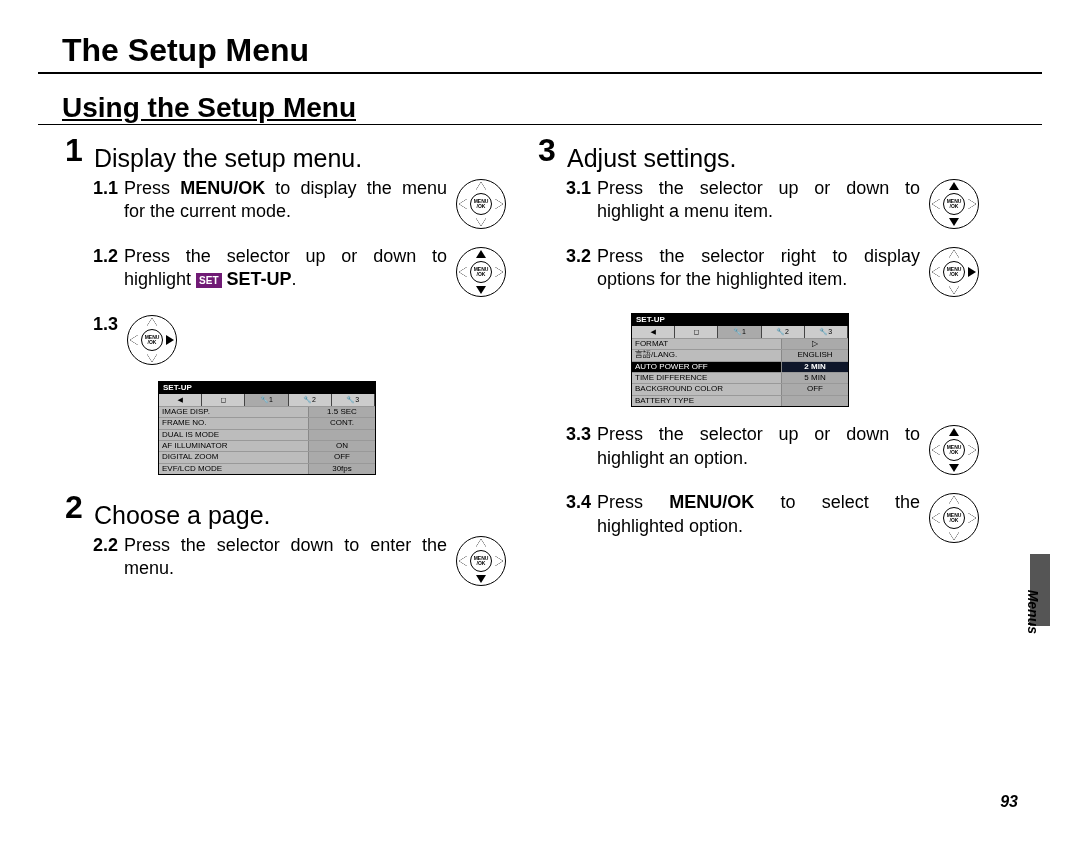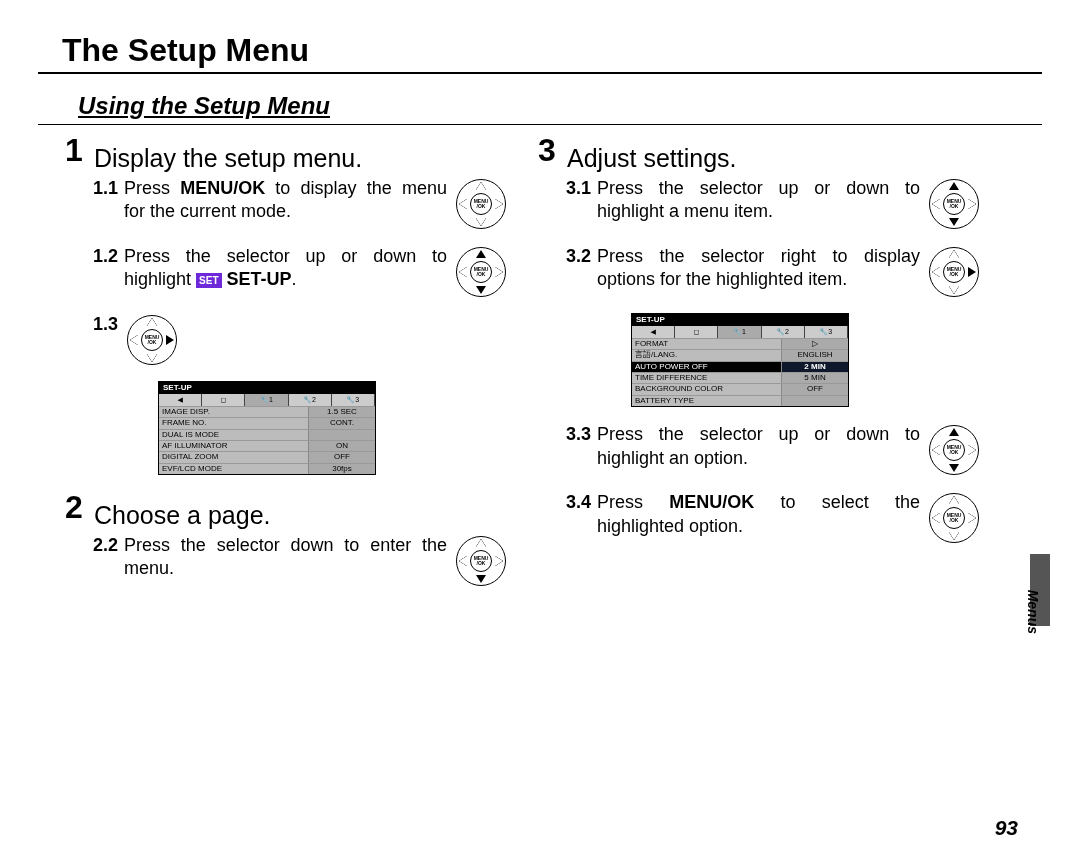--- a/index.html
+++ b/index.html
@@ -29,24 +29,23 @@
     top: 30px;
     left: 62px;
     font-family: "Myriad Pro", "Segoe UI Semibold", Arial, sans-serif;
     font-weight: 700;
     font-size: 32px;
   }
 
   .sub-title {
     position: absolute;
     top: 90px;
-    left: 78px;
-    font-style: italic;
-    font-weight: 700;
-    font-size: 24px;
+    left: 62px;
+    font-weight: 700;
+    font-size: 28px;
     text-decoration: underline;
   }
 
   .columns {
     position: absolute;
     top: 134px;
     left: 62px;
     width: 920px;
     display: flex;
     gap: 26px;
@@ -197,29 +196,29 @@
     transform: rotate(90deg);
     transform-origin: right top;
     font-style: italic;
     font-weight: 700;
     font-size: 14px;
   }
 
   .pagenum {
     position: absolute;
     right: 62px;
-    bottom: 12px;
+    bottom: 40px;
     font-weight: 700;
     font-style: italic;
-    font-size: 21px;
+    font-size: 16px;
   }
 
   .set-badge {
     display: inline-block;
-    background: #6d28d9;
+    background: #701a75;
     color: #fff;
     font-size: 10px;
     font-weight: 700;
     padding: 1px 3px;
     vertical-align: 1px;
   }
 </style>
 </head>
 <body>
 

